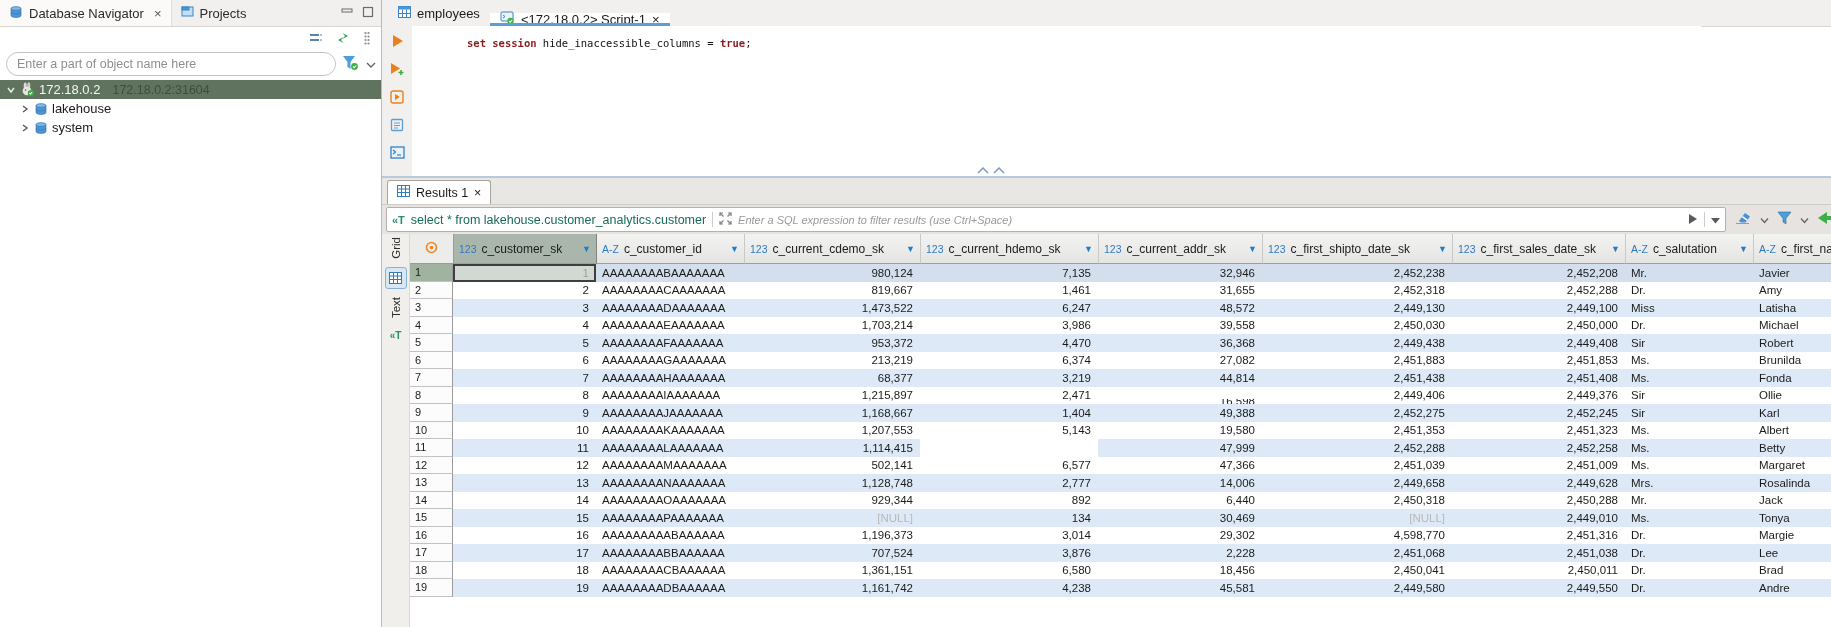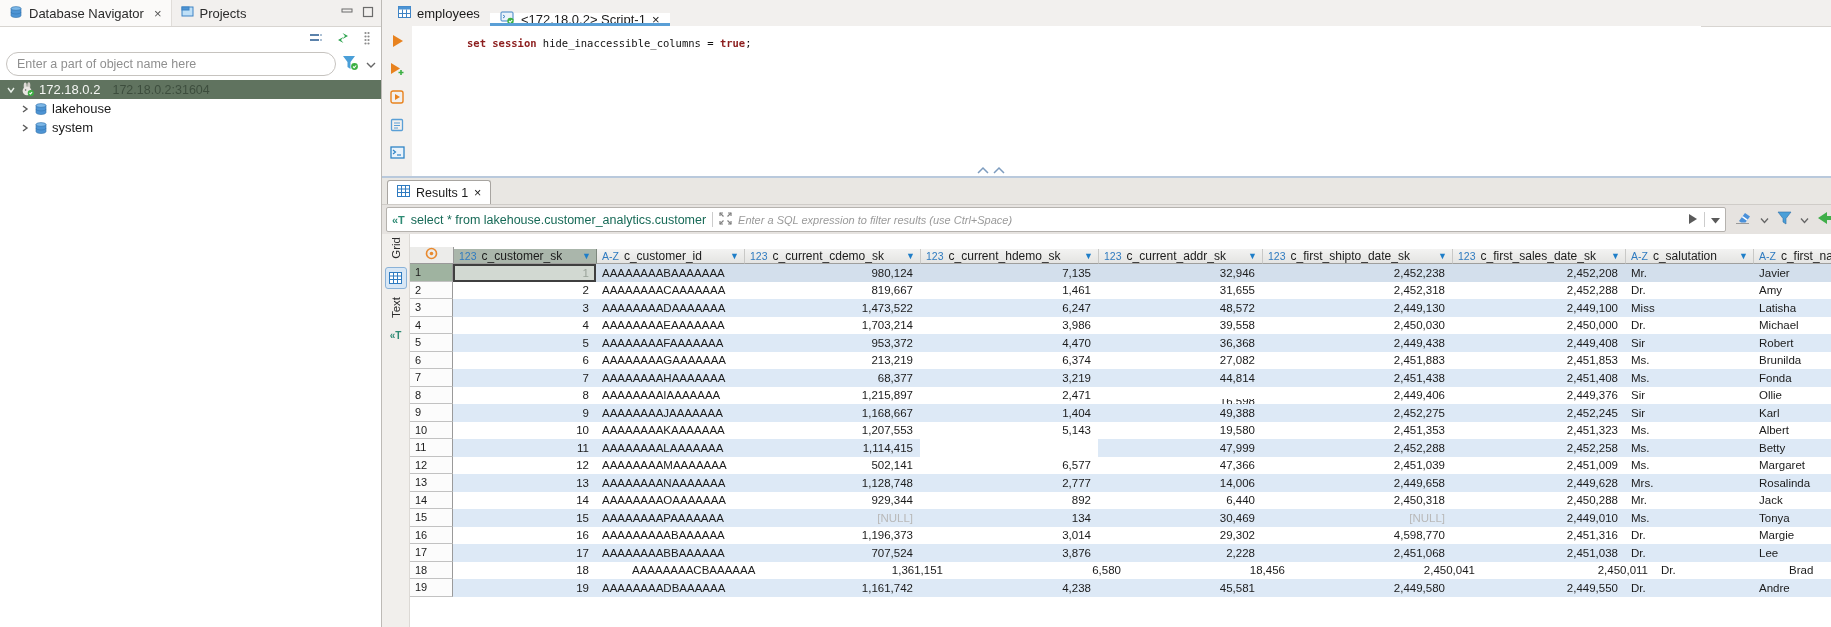--- a/index.html
+++ b/index.html
@@ -48,21 +48,21 @@
   .fph{color:#9a9a9a;font-style:italic;font-size:11px;white-space:nowrap;}
   .fsep{width:1px;height:15px;background:#ccc;}
   .spacer{flex:1;}
   .grid-zone{position:absolute;left:0;top:56px;right:0;bottom:0;background:#fff;}
   #sidestrip{position:absolute;left:0;top:0;width:27px;bottom:0;background:#f1efec;border-right:1px solid #dcd9d5;
         display:flex;flex-direction:column;align-items:center;gap:8px;padding-top:3px;}
   .vlabel{writing-mode:vertical-rl;transform:rotate(180deg);font-size:11.5px;color:#2b2b2b;}
   .stripbtn{width:20px;height:20px;display:flex;align-items:center;justify-content:center;border-radius:3px;}
   .stripbtn.active{background:#d8e7f5;border:1px solid #8ab2d8;}
   #gridwrap{position:absolute;left:28px;top:0;right:0;bottom:0;overflow:hidden;}
-  #grid-header{display:flex;height:30px;align-items:flex-end;}
+  #grid-header{display:flex;height:30px;}
   .gh{width:43px;flex:none;background:#ececea;border-right:1px solid #9a9a9a;border-bottom:1px solid #9a9a9a;
         display:flex;align-items:center;justify-content:center;}
   .ch{flex:none;background:linear-gradient(#f3f3f2,#e4e4e2);border-right:1px solid #c9c9c7;border-bottom:1px solid #9f9f9d;
         display:flex;align-items:center;gap:5px;padding:0 5px;font-size:12px;box-sizing:border-box;overflow:hidden;}
   .ch.sel{background:#aab6ab;border-right-color:#7d877d;}
   .ct{color:#2f7bc0;font-size:10.5px;flex:none;}
   .cn{white-space:nowrap;overflow:hidden;}
   .ca{margin-left:auto;color:#1f7ec8;font-size:9px;flex:none;}
   .grow{display:flex;height:17.5px;}
   .gc{width:43px;flex:none;background:#fcfcfc;border-right:1px solid #9a9a9a;border-bottom:1px solid #c2c2c2;
@@ -624,21 +624,21 @@
                 <div class="cell r odd" style="width: 178px;">3,876</div>
                 <div class="cell r odd" style="width: 164px;">2,228</div>
                 <div class="cell r odd" style="width: 190px;">2,451,068</div>
                 <div class="cell r odd" style="width: 173px;">2,451,038</div>
                 <div class="cell l odd" style="width: 128px;">Dr.</div>
                 <div class="cell l odd" style="width: 300px;">Lee</div>
               </div>
               <div class="grow">
                 <div class="gc">18</div>
                 <div class="cell r even" style="width: 143px;">18</div>
-                <div class="cell l even" style="width: 148px; margin-left: 30px;">AAAAAAAACBAAAAAA</div>
+                <div class="cell l even" style="width: 148px;">AAAAAAAACBAAAAAA</div>
                 <div class="cell r even" style="width: 176px;">1,361,151</div>
                 <div class="cell r even" style="width: 178px;">6,580</div>
                 <div class="cell r even" style="width: 164px;">18,456</div>
                 <div class="cell r even" style="width: 190px;">2,450,041</div>
                 <div class="cell r even" style="width: 173px;">2,450,011</div>
                 <div class="cell l even" style="width: 128px;">Dr.</div>
                 <div class="cell l even" style="width: 300px;">Brad</div>
               </div>
               <div class="grow">
                 <div class="gc">19</div>

